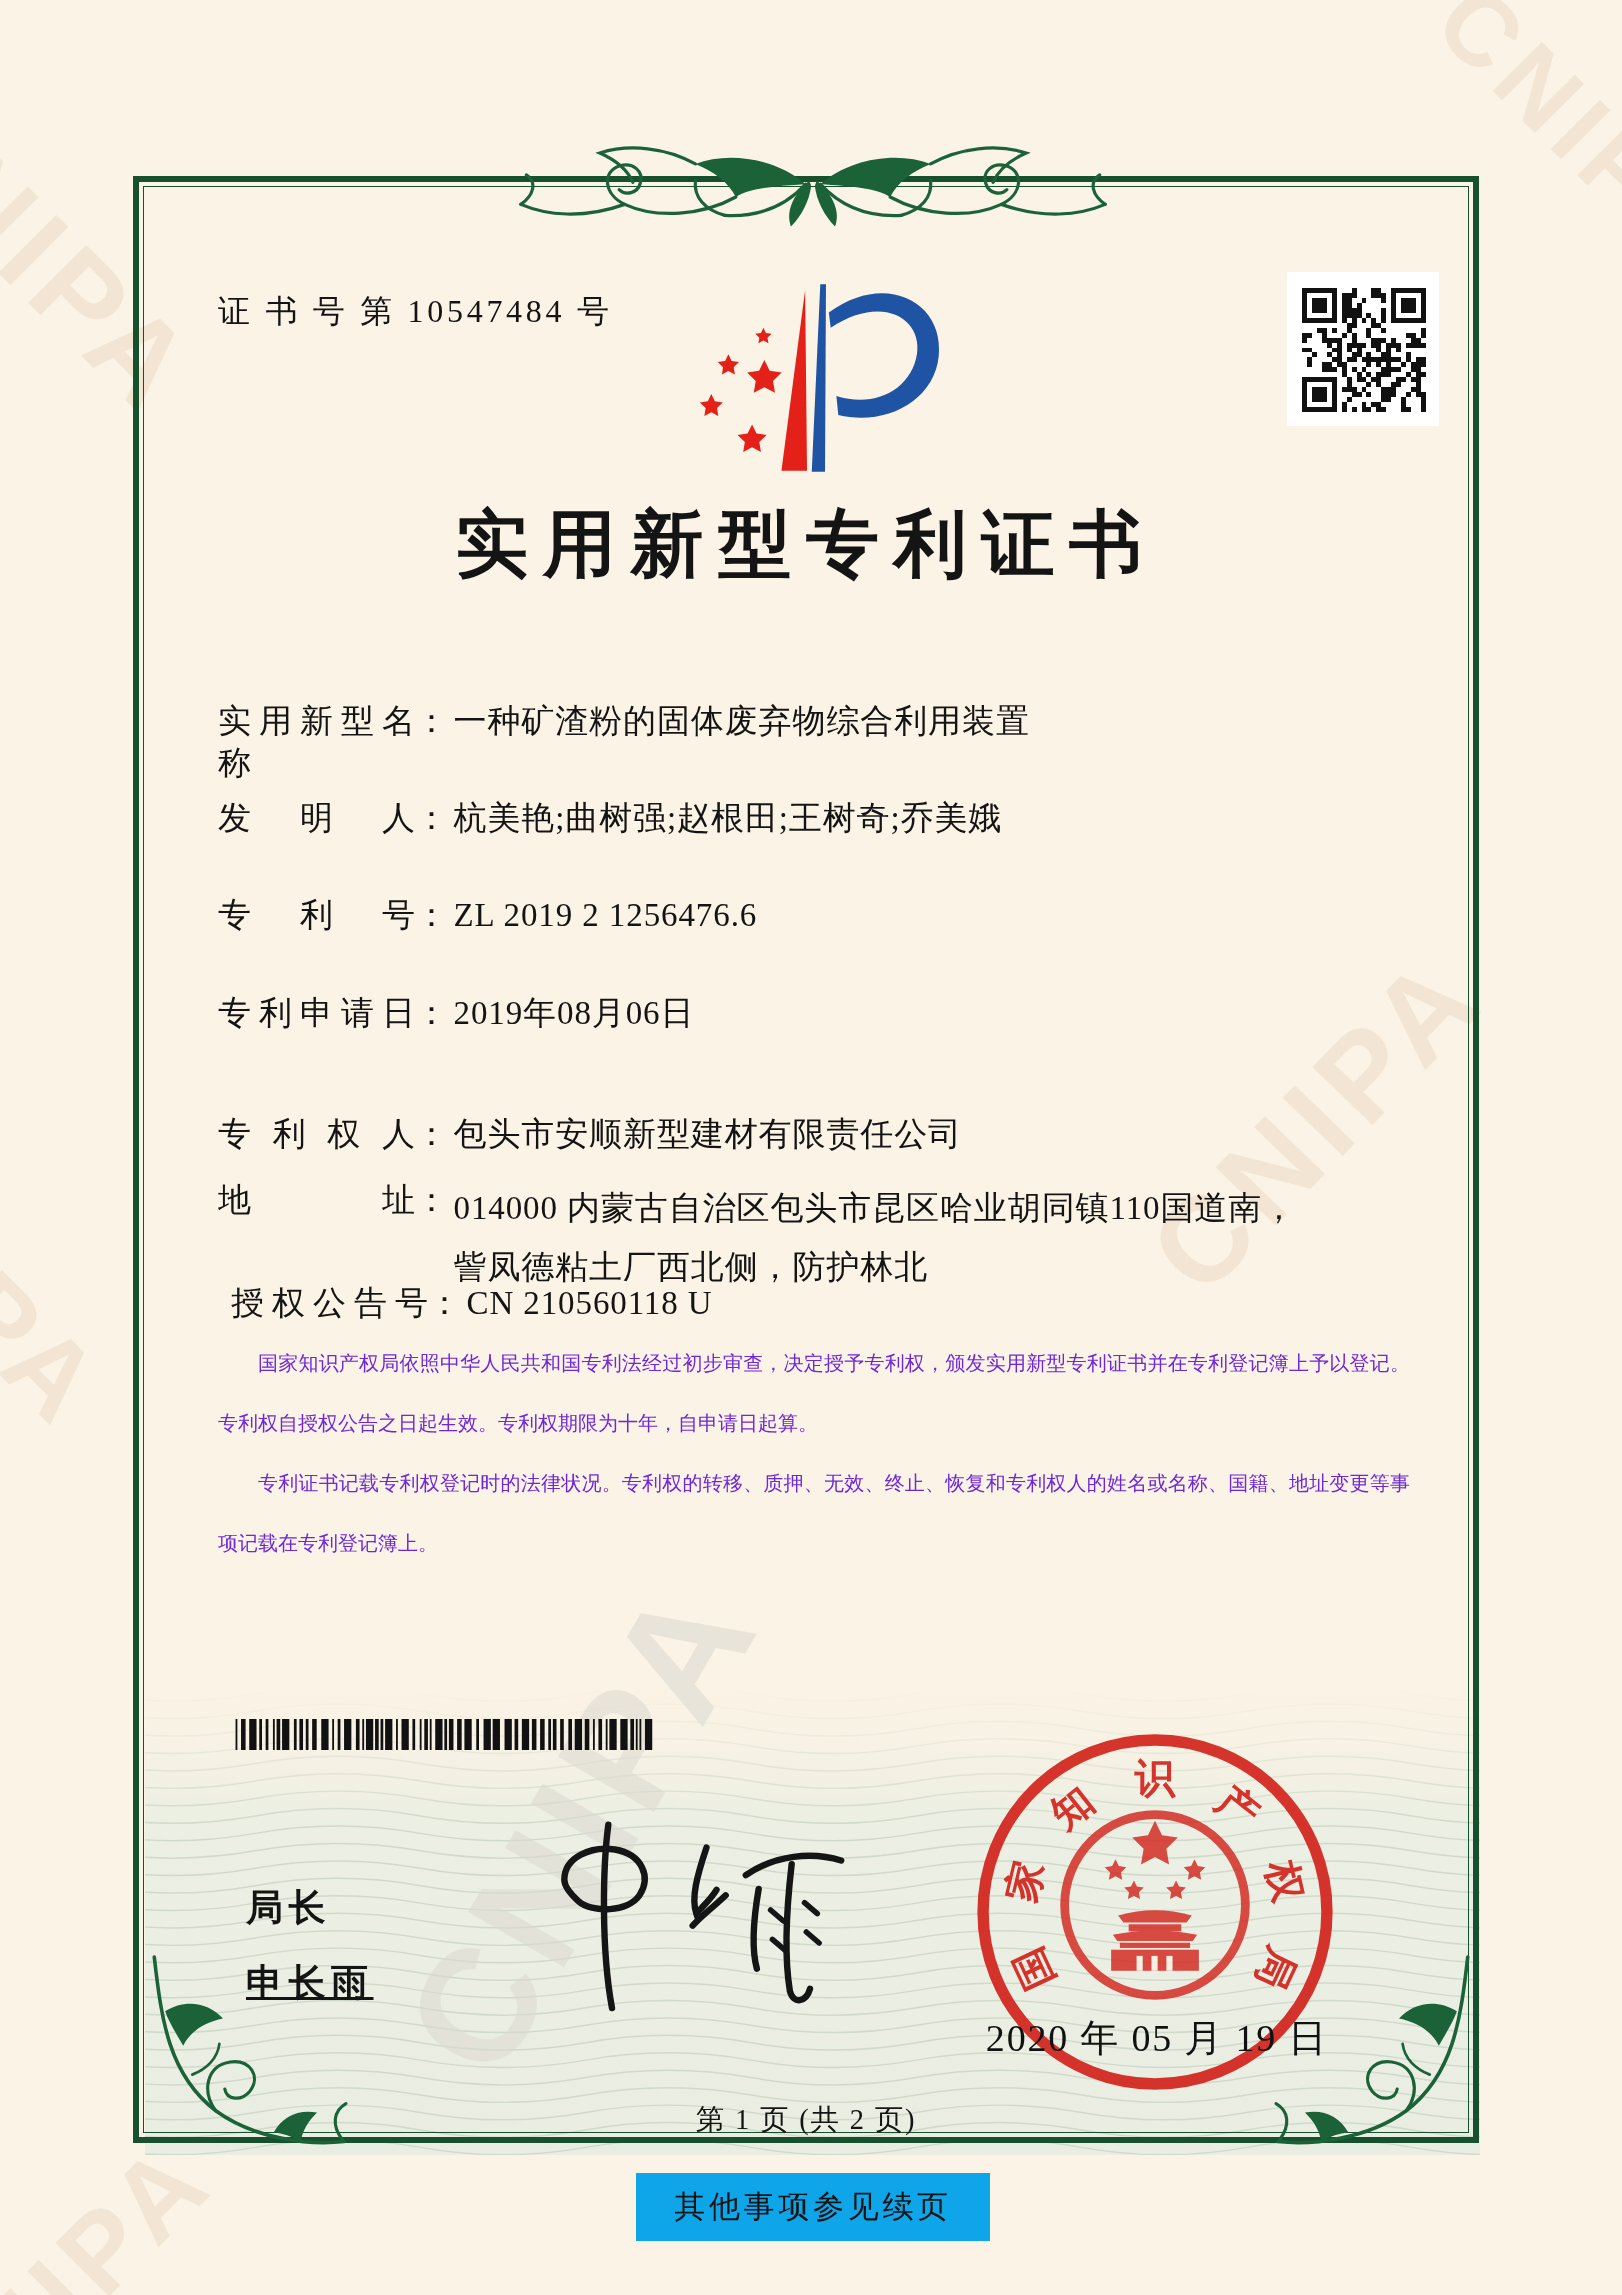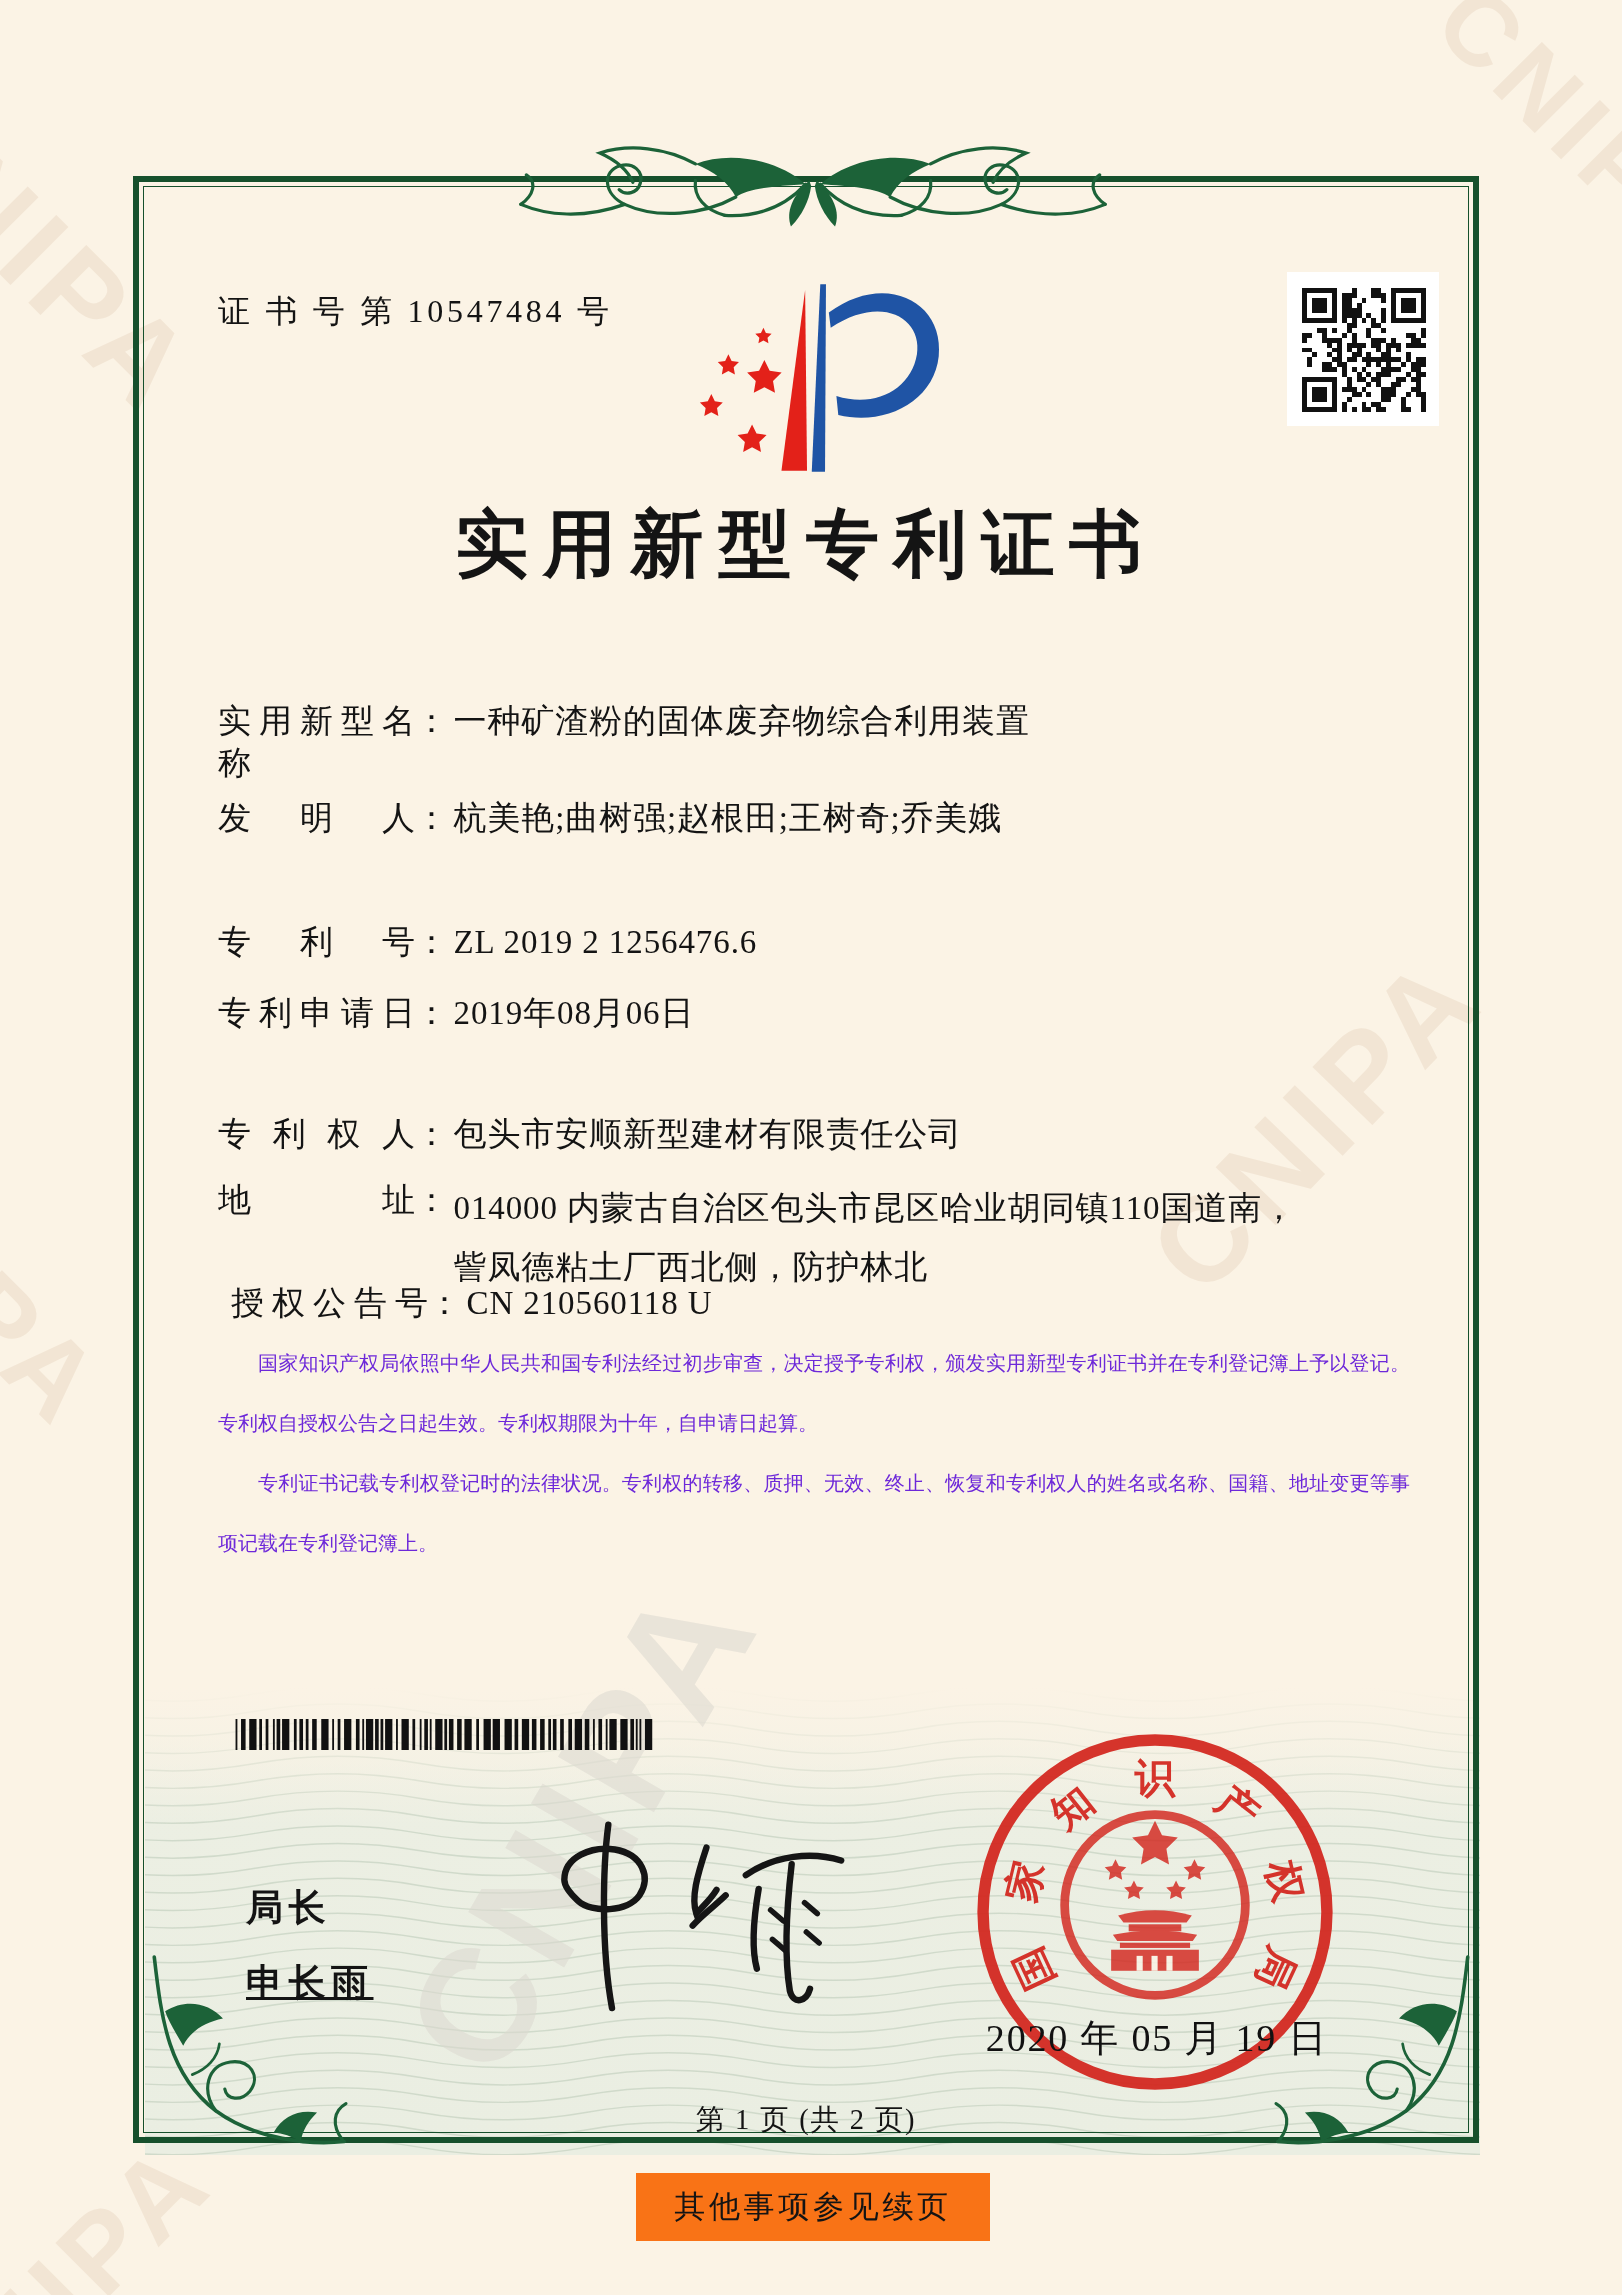--- a/index.html
+++ b/index.html
@@ -52,21 +52,21 @@
           font-family:"Liberation Sans","DejaVu Sans",sans-serif;letter-spacing:5.5px;}
   .dname{position:absolute;left:246px;top:1958px;font-size:37px;font-weight:600;
          font-family:"Liberation Sans","DejaVu Sans",sans-serif;letter-spacing:5.5px;text-decoration:underline;}
   .signature{position:absolute;left:500px;top:1811px;}
   
   .seal{position:absolute;left:962px;top:1719px;opacity:.92;}
   .seal-date{position:absolute;left:955px;top:2013px;width:404px;text-align:center;
              font-size:38px;color:#111;letter-spacing:1.8px;}
   
   .page-num{position:absolute;left:133px;width:1346px;top:2101px;text-align:center;font-size:28.5px;letter-spacing:1.8px;}
-  .foot-note{position:absolute;left:636px;top:2173px;width:354px;height:68px;background:#f97316;
+  .foot-note{position:absolute;left:636px;top:2173px;width:354px;height:68px;background:#0ea5e9;
              text-align:center;line-height:68px;font-size:31px;letter-spacing:3.7px;}
 </style>
 </head>
 <body>
 
 <div class="page">
 
   <div class="waves">
     <svg id="waves-svg" width="1335" height="467" viewBox="0 0 1454 508">
         <path d="M-60 6 q 90 16 180 0 t 180 0 t 180 0 t 180 0 t 180 0 t 180 0 t 180 0 t 180 0 t 180 0" fill="none" stroke="#c9d4c4" stroke-width="1.6" opacity="0.8"></path>
@@ -381,21 +381,21 @@
   </div>
 
   <div class="title">实用新型专利证书</div>
 
   <div class="frow" style="top:700px;">
     <span class="flabel">实用新型名称</span><span class="fcolon">：</span><span class="fval">一种矿渣粉的固体废弃物综合利用装置</span>
   </div>
   <div class="frow" style="top:797px;">
     <span class="flabel">发明人</span><span class="fcolon">：</span><span class="fval">杭美艳;曲树强;赵根田;王树奇;乔美娥</span>
   </div>
-  <div class="frow" style="top:894px;margin-top:27px;">
+  <div class="frow" style="top:894px;">
     <span class="flabel">专利号</span><span class="fcolon">：</span><span class="fval">ZL 2019 2 1256476.6</span>
   </div>
   <div class="frow" style="top:992px;">
     <span class="flabel">专利申请日</span><span class="fcolon">：</span><span class="fval">2019年08月06日</span>
   </div>
   <div class="frow" style="top:1113px;">
     <span class="flabel">专利权人</span><span class="fcolon">：</span><span class="fval">包头市安顺新型建材有限责任公司</span>
   </div>
   <div class="frow" style="top:1179px;">
     <span class="flabel">地址</span><span class="fcolon">：</span><span class="fval pre">014000 内蒙古自治区包头市昆区哈业胡同镇110国道南，

